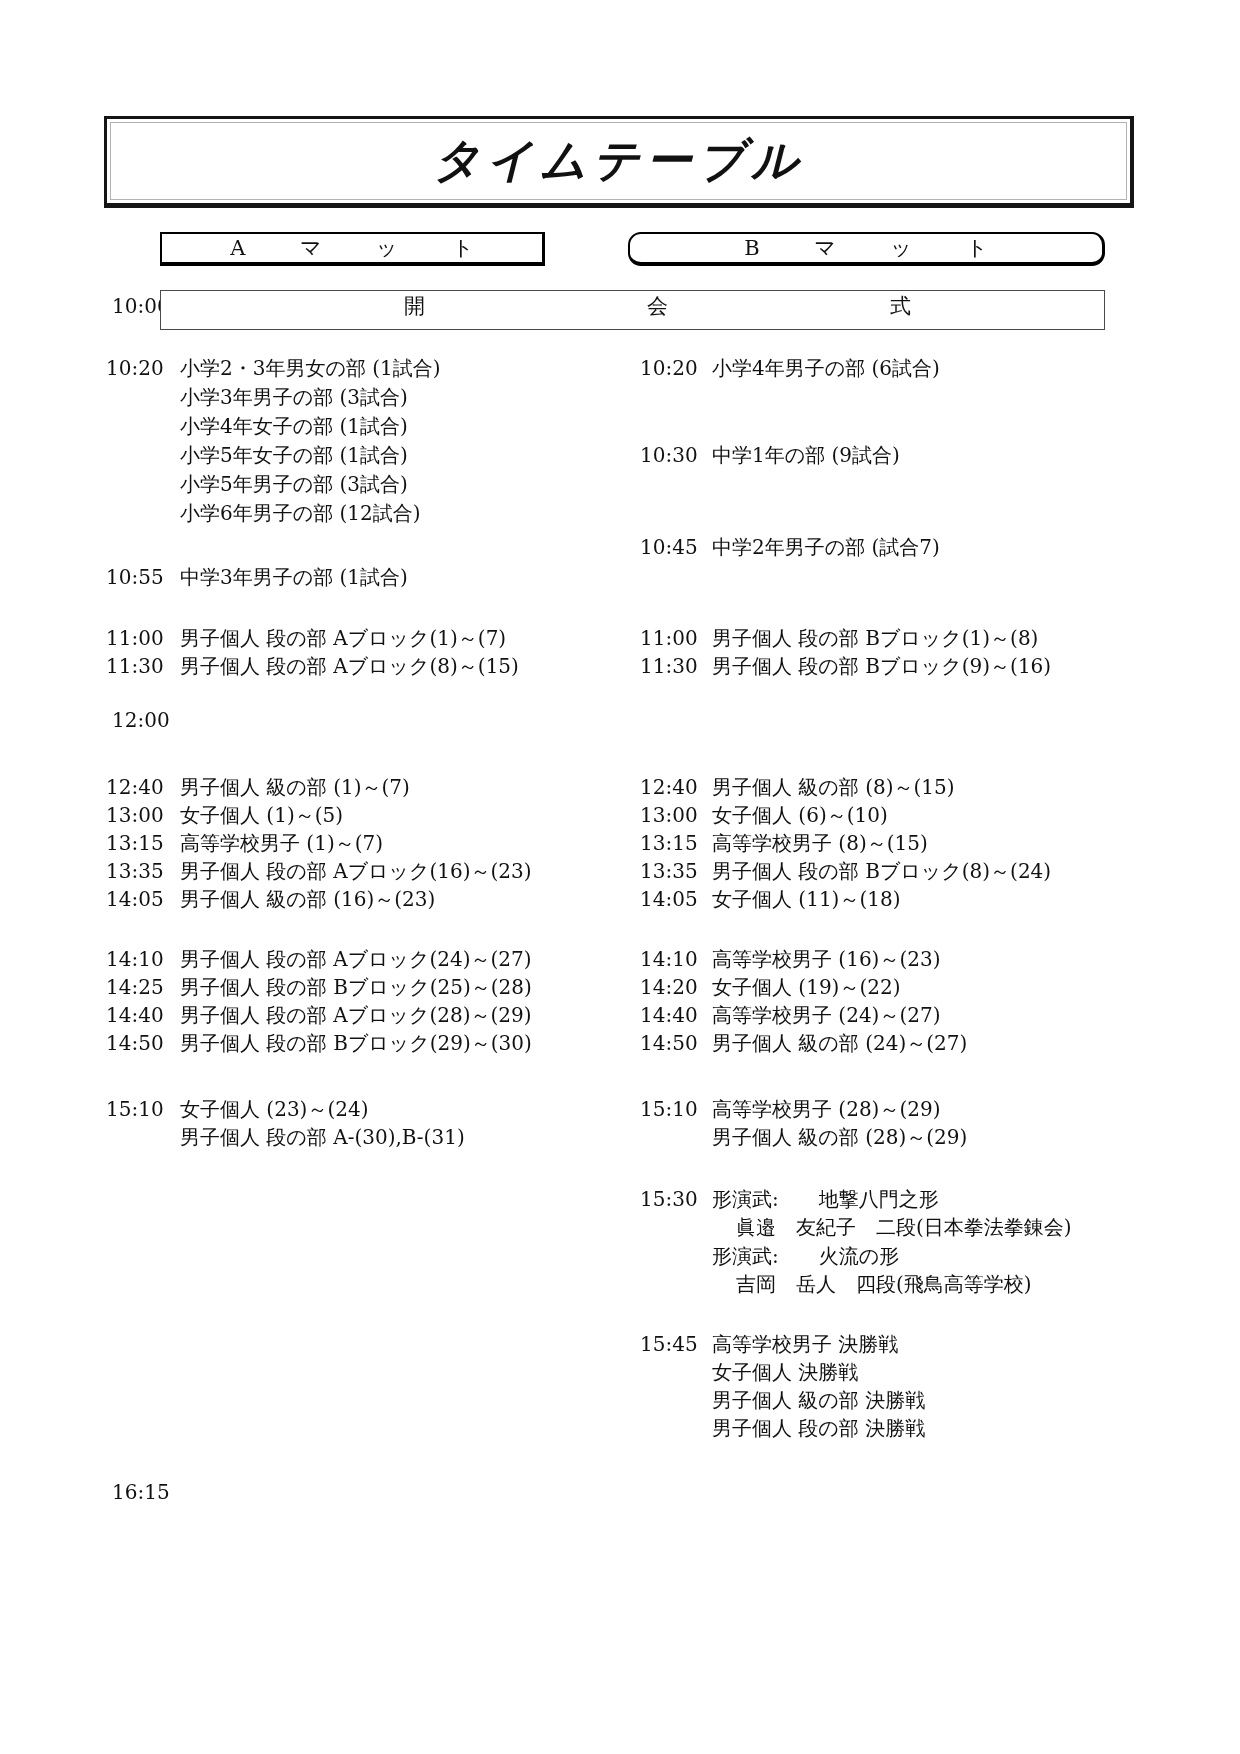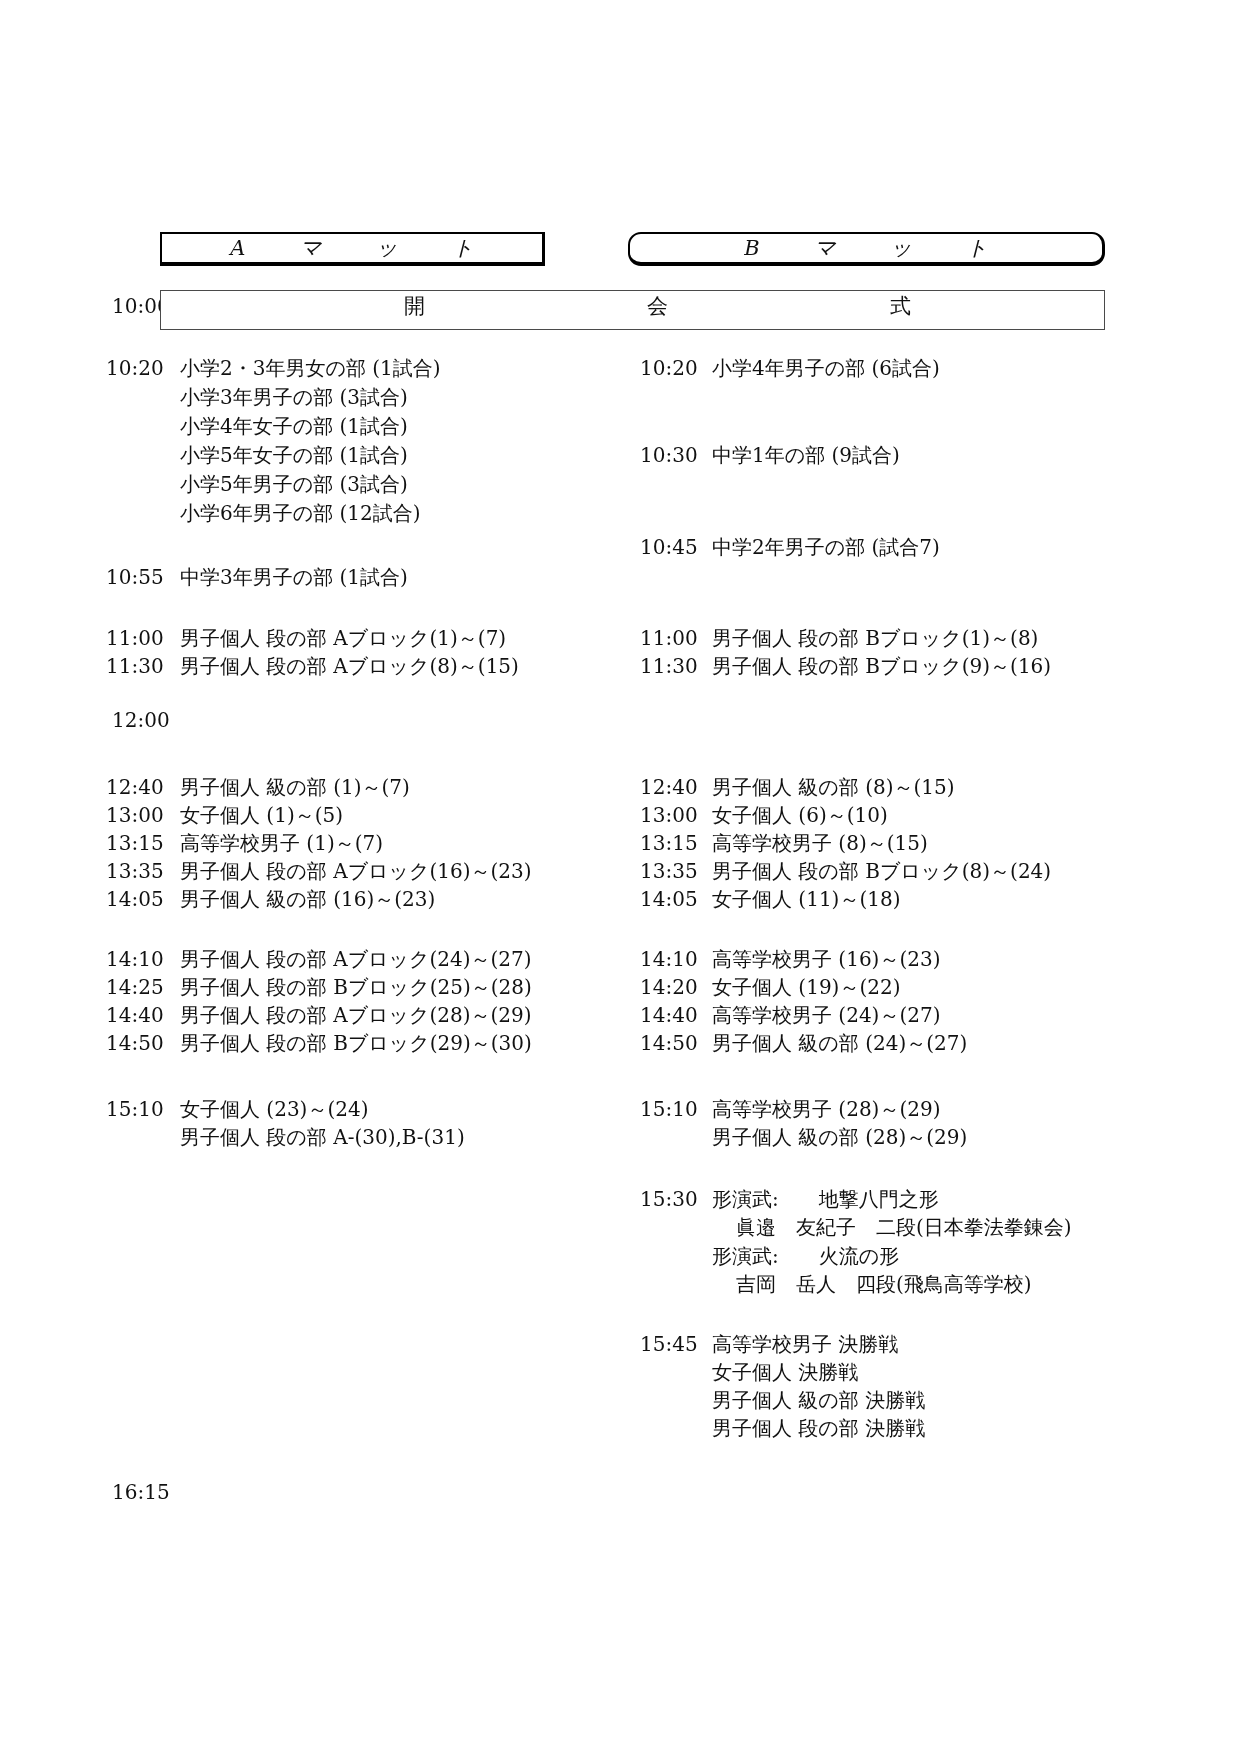--- a/index.html
+++ b/index.html
@@ -23,21 +23,21 @@
   .title-text {
     font-size:46px; font-weight:bold; font-style:italic; letter-spacing:6px;
     white-space:nowrap;
   }
 
   
   .mat-header {
     position:absolute; top:232px; height:34px; box-sizing:border-box;
     border:2px solid #000; border-right-width:3px; border-bottom-width:4px;
     display:flex; align-items:flex-end; justify-content:center;
-    font-size:21px; background:#fff;font-style:italic;
+    font-size:21px; background:#fff;
   }
   .mat-a { left:160px; width:385px; }
   .mat-b { left:628px; width:477px;border-radius:13px; }
   .spread-mat { letter-spacing:2.6em; padding-left:2.6em; white-space:nowrap; }
 
   
   .banner-box {
     position:absolute; left:160px; width:945px; height:40px;
     border:1px solid #4a4a4a; box-sizing:border-box; background:#fff;
   }
@@ -61,20 +61,25 @@
   .a .x { left:180px; }
   .b .t { left:640px; }
   .b .x { left:712px; }
   .b .x.ind { left:736px; }
 </style>
 </head>
 <body>
 
 <div class="page">
 
+  <div class="title-box">
+    <div class="title-inner">
+      <div class="title-text">タイムテーブル</div>
+    </div>
+  </div>
 
   <div class="mat-header mat-a">
     <span class="spread-mat">Aマット</span>
   </div>
   <div class="mat-header mat-b">
     <span class="spread-mat">Bマット</span>
   </div>
 
   <span class="banner-time" style="top:290px">10:00</span>
   <div class="banner-box" style="top:290px">

